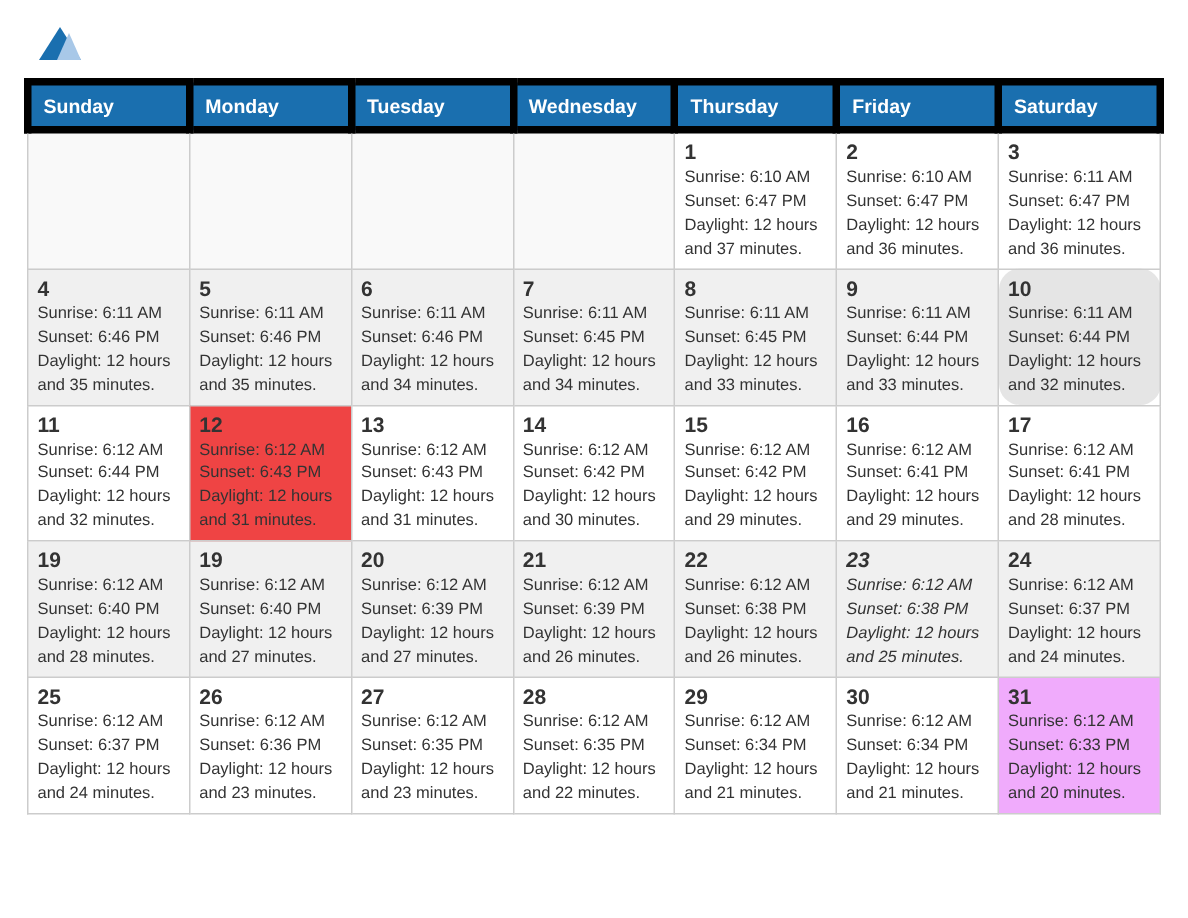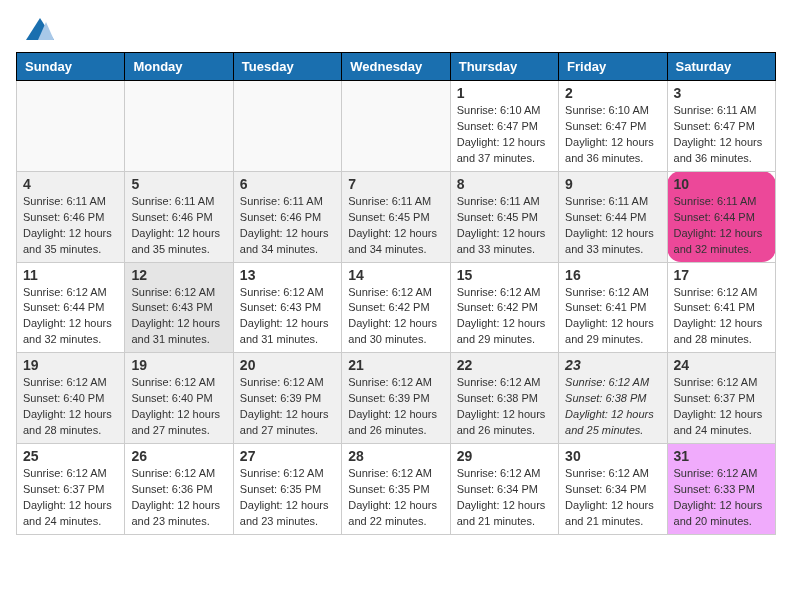--- a/index.html
+++ b/index.html
@@ -4,21 +4,21 @@
   <style>
     * { box-sizing: border-box; margin: 0; padding: 0; }
     body { font-family: Arial, sans-serif; background: #fff; width: 792px; min-height: 612px; }
     .header { padding: 16px 24px 8px; display: flex; align-items: flex-start; justify-content: space-between; }
     .logo { display: flex; flex-direction: column; }
     .logo-row { display: flex; align-items: center; gap: 4px; }
     .title-area { text-align: right; }
     .month-year { font-size: 36px; font-weight: bold; color: #333; }
     .location { font-size: 16px; color: #555; margin-top: 2px; }
     .calendar { width: 100%; border-collapse: collapse; margin: 0 8px; width: calc(100% - 16px); margin: 0 auto; }
-    .calendar th { background: #1a6faf; color: #fff; text-align: left; padding: 6px 8px; font-size: 13px; border: 1px solid #000000; }
+    .calendar th { background: #1a6faf; color: #fff; text-align: left; padding: 6px 8px; font-size: 13px; border: 5px solid #000000; }
     .calendar td { border: 1px solid #ccc; vertical-align: top; padding: 4px 6px; font-size: 11px; width: calc(100%/7); min-height: 80px; background: #fff; }
     .calendar tr:nth-child(even) td { background: #f5f5f5; }
     .day-num { font-size: 14px; font-weight: bold; color: #333; margin-bottom: 2px; }
     .day-info { color: #333; font-size: 11px; line-height: 1.45; }
     .empty { background: #f9f9f9 !important; }
     table { border-spacing: 0; width: 792px; }
     .wrap { padding: 0 8px 8px; }
   </style>
 </head>
 <body>
@@ -119,37 +119,37 @@
 Daylight: 12 hours
 and 33 minutes.</div>
           </td>
           <td style="background: rgb(240, 240, 240);">
             <div class="day-num">9</div>
             <div class="day-info" style="white-space: pre-line;">Sunrise: 6:11 AM
 Sunset: 6:44 PM
 Daylight: 12 hours
 and 33 minutes.</div>
           </td>
-          <td style="background: #ec4899; border-radius: 14px;">
+          <td style="background: #e5e5e5; border-radius: 14px;">
             <div class="day-num">10</div>
             <div class="day-info" style="white-space: pre-line;">Sunrise: 6:11 AM
 Sunset: 6:44 PM
 Daylight: 12 hours
 and 32 minutes.</div>
           </td>
         </tr>
         <tr>
           <td style="background: rgb(255, 255, 255);">
             <div class="day-num">11</div>
             <div class="day-info" style="white-space: pre-line;">Sunrise: 6:12 AM
 Sunset: 6:44 PM
 Daylight: 12 hours
 and 32 minutes.</div>
           </td>
-          <td style="background: #e5e5e5; margin-top: 24px;">
+          <td style="background: #ef4444; margin-top: 24px;">
             <div class="day-num">12</div>
             <div class="day-info" style="white-space: pre-line;">Sunrise: 6:12 AM
 Sunset: 6:43 PM
 Daylight: 12 hours
 and 31 minutes.</div>
           </td>
           <td style="background: rgb(255, 255, 255);">
             <div class="day-num">13</div>
             <div class="day-info" style="white-space: pre-line;">Sunrise: 6:12 AM
 Sunset: 6:43 PM

